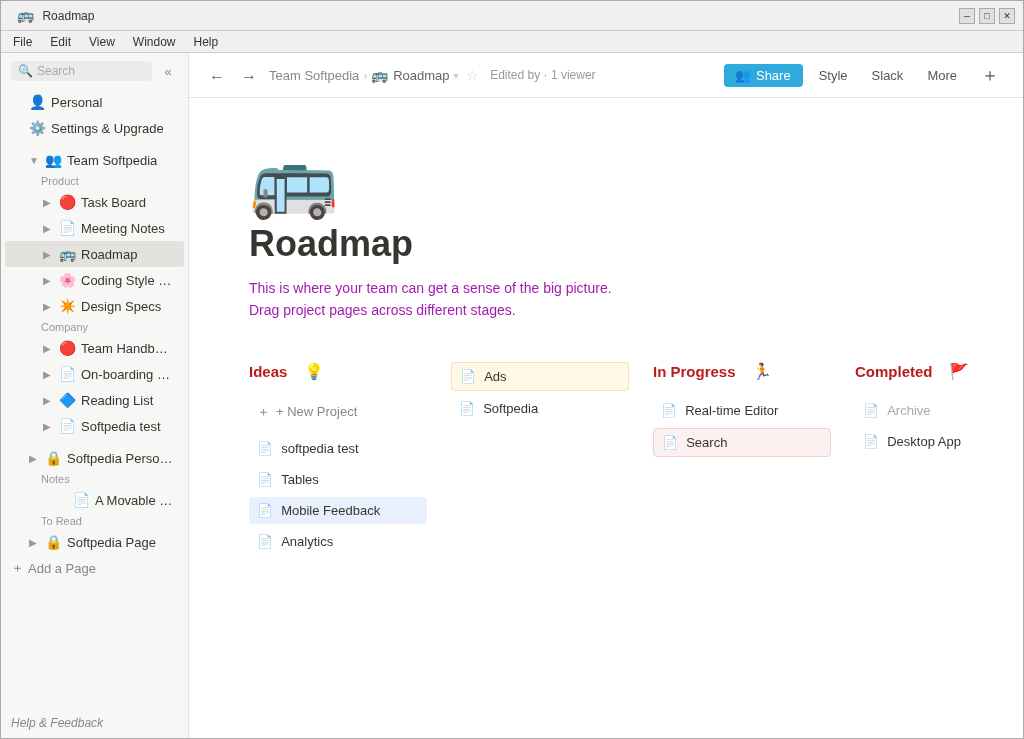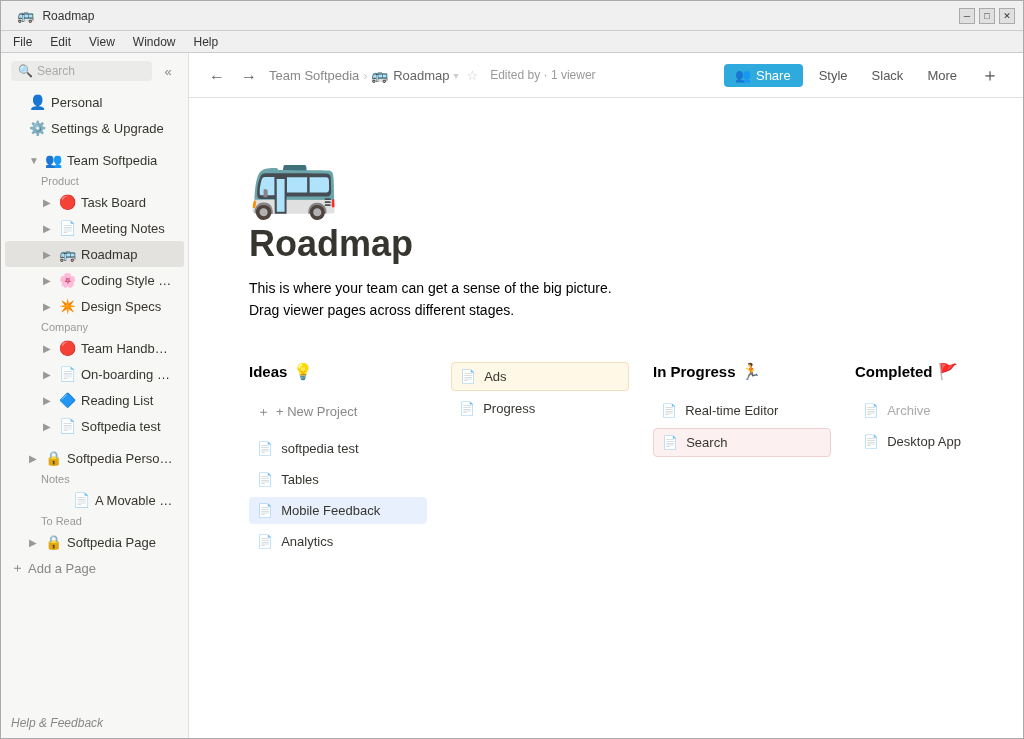--- a/index.html
+++ b/index.html
@@ -48,25 +48,25 @@
     .breadcrumb .current { display: flex; align-items: center; gap: 4px; }
     .breadcrumb .current .page-icon { font-size: 14px; }
     .edited-info { font-size: 12px; color: #999; margin-left: 8px; }
     .topbar-actions { display: flex; align-items: center; gap: 8px; }
     .topbar-btn { background: none; border: none; cursor: pointer; font-size: 13px; color: #555; padding: 4px 8px; border-radius: 4px; display: flex; align-items: center; gap: 4px; }
     .share-btn { background: #2eaadc; color: white; border: none; padding: 4px 12px; border-radius: 4px; font-size: 13px; cursor: pointer; display: flex; align-items: center; gap: 4px; }
 
     
     .main-content { flex: 1; overflow-y: auto; padding: 40px 60px 60px; background: #fff; }
     .page-title { font-size: 36px; font-weight: 700; color: #37352f; margin-bottom: 12px; }
-    .page-desc { font-size: 14px; color: #000000; line-height: 1.6; margin-bottom: 40px; }
+    .page-desc { font-size: 14px; color: #a21caf; line-height: 1.6; margin-bottom: 40px; }
 
     .kanban-board { display: flex; gap: 24px; align-items: flex-start; }
     .kanban-col { width: 178px; flex-shrink: 0; }
-    .col-header { font-size: 15px; font-weight: 600; color: #000000; margin-bottom: 16px; display: flex; align-items: center; gap: 6px; }
+    .col-header { font-size: 15px; font-weight: 600; color: #b91c1c; margin-bottom: 16px; display: flex; align-items: center; gap: 17px; }
     .col-header .emoji { font-size: 16px; }
 
     .kanban-card { display: flex; align-items: center; gap: 8px; padding: 6px 8px; border-radius: 4px; margin-bottom: 4px; cursor: pointer; font-size: 13px; color: #37352f; }
     .kanban-card.highlighted { background: #fff8e6; border: 1px solid #f0e0c0; }
     .kanban-card.highlighted-red { background: #fdf0f0; border: 1px solid #f0d0d0; }
     .kanban-card.selected { background: #e8f0fe; }
     .kanban-card .card-icon { font-size: 13px; color: #888; }
     .kanban-card .card-text { flex: 1; }
 
     .new-project { display: flex; align-items: center; gap: 6px; padding: 6px 8px; color: #888; font-size: 13px; cursor: pointer; border-radius: 4px; margin-bottom: 8px; }
@@ -256,21 +256,21 @@
         </div>
       </div>
 
       <div class="main-content">
 
         <div>
           <span class="page-header-icon">🚌</span>
           <h1 class="page-title">Roadmap</h1>
           <div class="page-desc">
             <div>This is where your team can get a sense of the big picture.</div>
-            <div>Drag viewer pages across different stages.</div>
+            <div>Drag project pages across different stages.</div>
           </div>
         </div>
 
         <div class="kanban-board">
 
           <div class="kanban-col">
             <div class="col-header">
               <span>Ideas</span>
               <span class="emoji">💡</span>
             </div>
@@ -296,21 +296,21 @@
             </div>
           </div>
 
           <div class="kanban-col">
             <div class="kanban-card highlighted">
               <span class="card-icon">📄</span>
               <span class="card-text">Ads</span>
             </div>
             <div class="kanban-card">
               <span class="card-icon">📄</span>
-              <span class="card-text">Progress</span>
+              <span class="card-text">Softpedia</span>
             </div>
           </div>
 
           <div class="kanban-col">
             <div class="col-header">
               <span>In Progress</span>
               <span class="emoji">🏃</span>
             </div>
             <div class="kanban-card">
               <span class="card-icon">📄</span>

